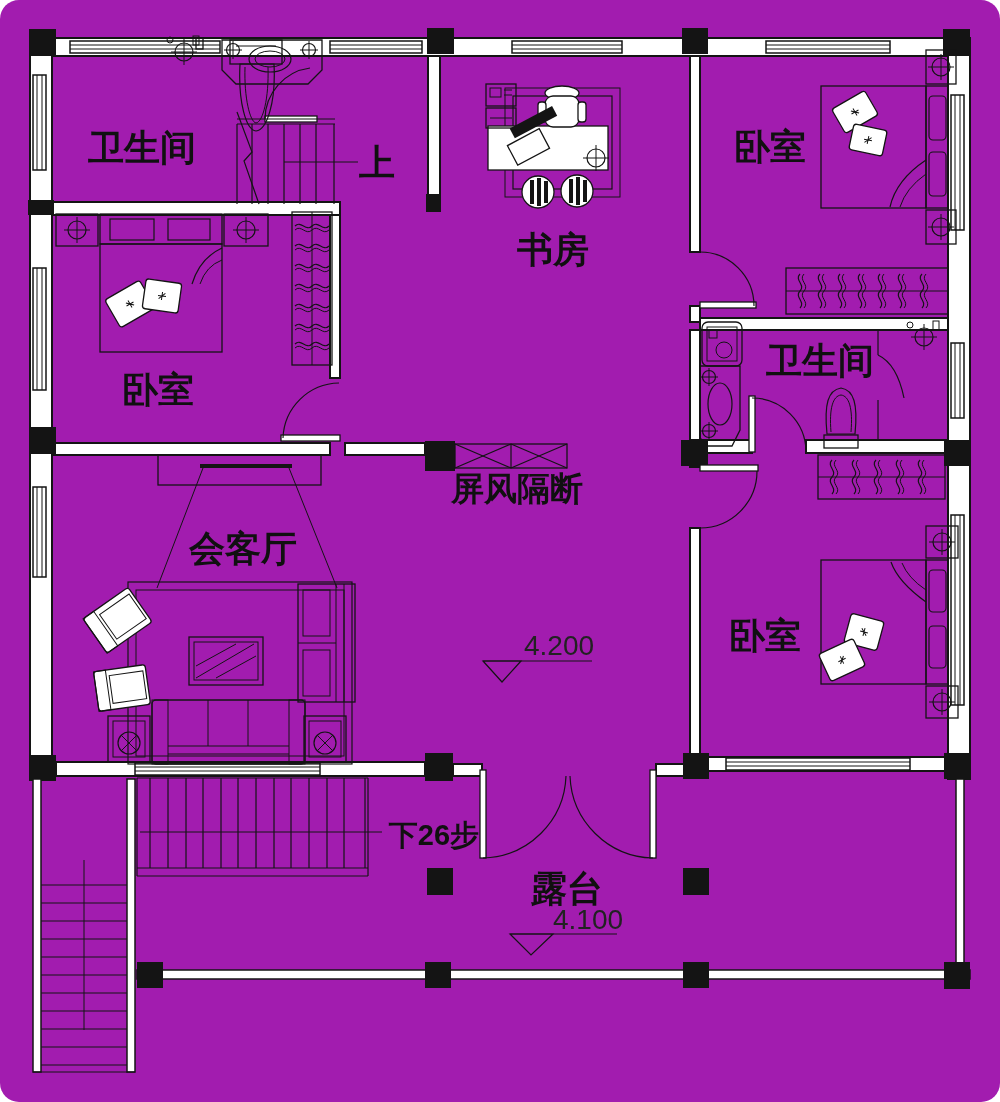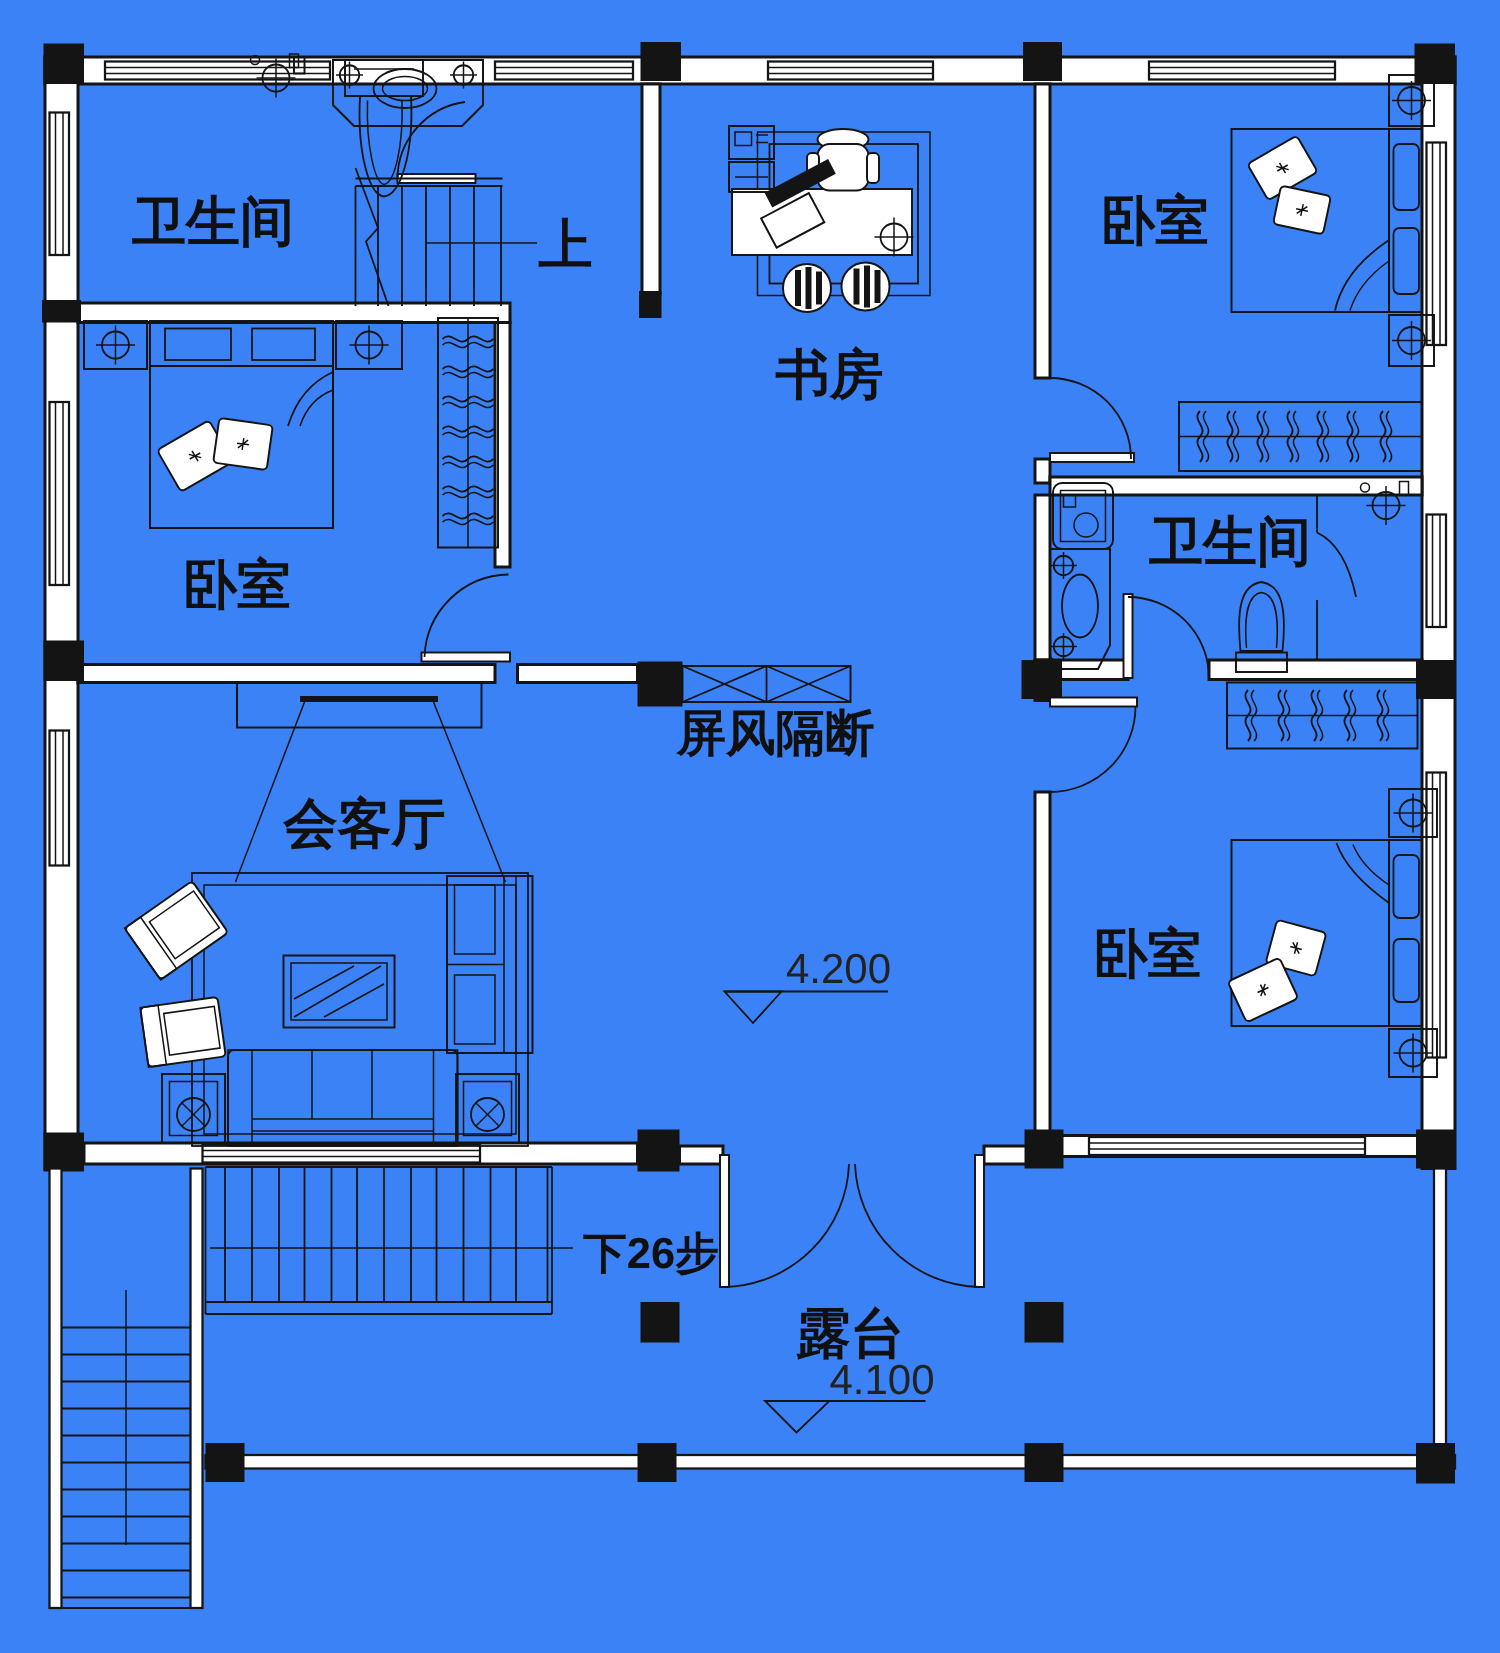--- a/index.html
+++ b/index.html
@@ -1,16 +1,16 @@
 <!DOCTYPE html>
 <html><head>
 <meta charset="utf-8">
 <style>
   html,body{margin:0;padding:0;background:#fff;}
-  .page{width:1000px;height:1102px;background:#3b82f6;position:relative;overflow:hidden;}
+  .page{width:1000px;height:1102px;background:#a21caf;position:relative;overflow:hidden;border-radius:19px;}
   svg{display:block}
   .w{fill:#fff;stroke:#141414;stroke-width:2}
   .w15{fill:#fff;stroke:#141414;stroke-width:1.5}
   .col{fill:#141414;stroke:none}
   .f{fill:none;stroke:#141414;stroke-width:1.3}
   .ff{fill:#fff;stroke:#141414;stroke-width:1.3}
   .t1{stroke:#141414;stroke-width:1;fill:none}
   .t12{stroke:#141414;stroke-width:1.2;fill:none}
   text{font-family:"Liberation Sans","DejaVu Sans",sans-serif;fill:#101010}
   .lbl{font-size:36px;font-weight:600}

